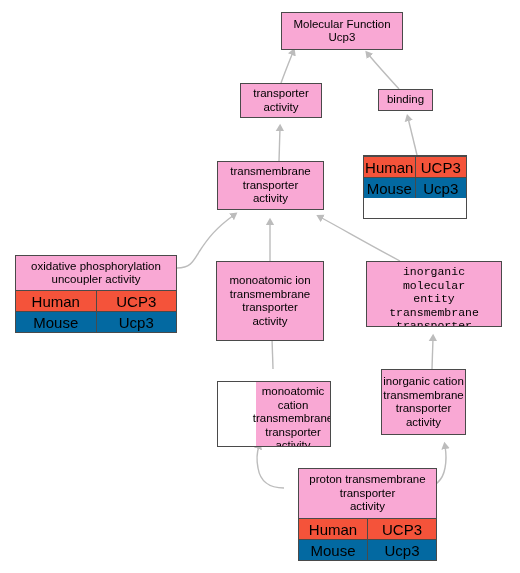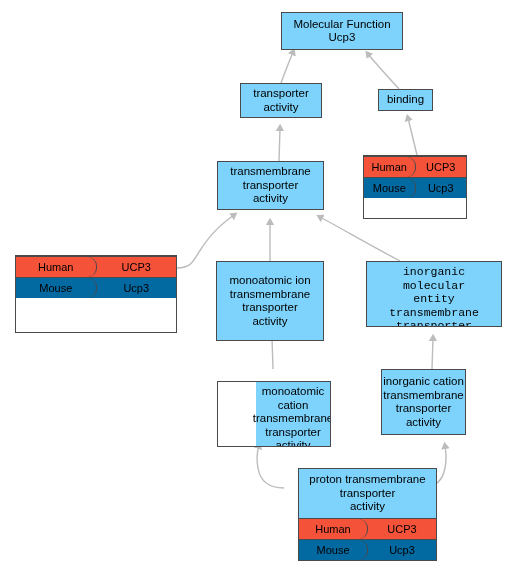--- a/index.html
+++ b/index.html
@@ -36,43 +36,42 @@
     flex: 1 1 auto;
     display: flex;
     align-items: center;
     justify-content: center;
     text-align: center;
     padding: 3px 5px;
     font-size: 11.5px;
     line-height: 13.5px;
     color: #000000;
     white-space: pre-line;
-    background: #7dd3fc;
+    background: #f9a8d4;
   }
   .gene-table {
     border-top: 1.6px solid #4a4a4a;
     display: flex;
     flex-direction: column;
   }
   .gene-row {
     display: flex;
     height: 20px;
   }
   .gene-row.human { background: #f4533a; }
   .gene-row.mouse { background: #0369a1; }
   .gene-row.human + .gene-row.mouse { border-top: 1.6px solid #4a4a4a; }
   .gene-cell {
     flex: 1 1 50%;
     display: flex;
     align-items: center;
     justify-content: center;
-    font-size: 11px;
+    font-size: 15px;
     line-height: 13px;
     color: #000000;
-    border-radius: 9px;
   }
   .gene-cell.left { border-right: 1.6px solid #4a4a4a; }
 </style>
 </head>
 <body>
 
 <div id="canvas">
 
   <svg id="edges" viewBox="0 0 520 573" xmlns="http://www.w3.org/2000/svg">
     <defs>
@@ -118,20 +117,22 @@
             <div class="gene-cell left">Human</div>
             <div class="gene-cell right">UCP3</div>
           </div>
           <div class="gene-row mouse">
             <div class="gene-cell left">Mouse</div>
             <div class="gene-cell right">Ucp3</div>
           </div>
         </div>
       </div>
       <div class="node" style="left: 15px; top: 255px; width: 162px; height: 78px;">
+        <div class="node-title">oxidative phosphorylation
+uncoupler activity</div>
         <div class="gene-table">
           <div class="gene-row human">
             <div class="gene-cell left">Human</div>
             <div class="gene-cell right">UCP3</div>
           </div>
           <div class="gene-row mouse">
             <div class="gene-cell left">Mouse</div>
             <div class="gene-cell right">Ucp3</div>
           </div>
         </div>

